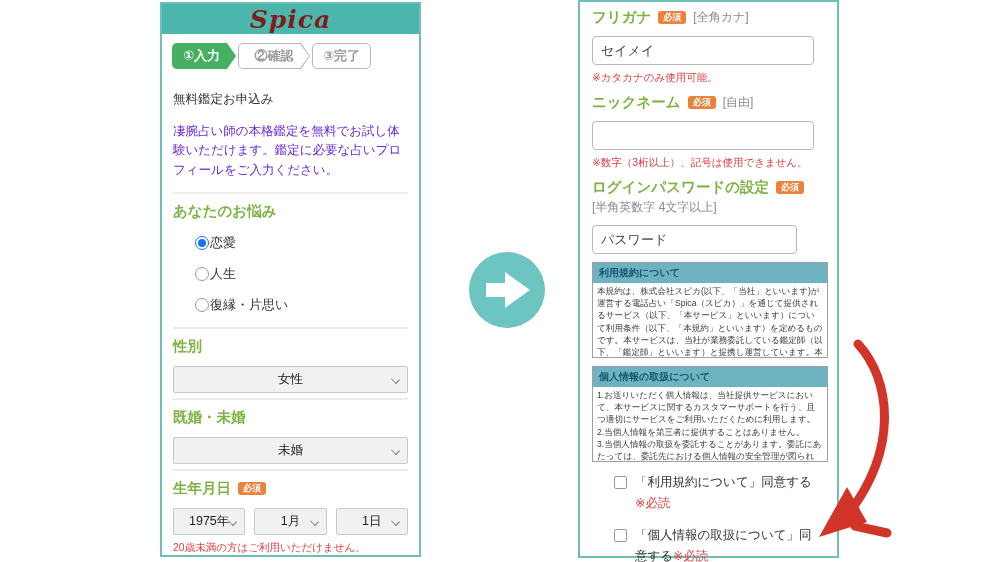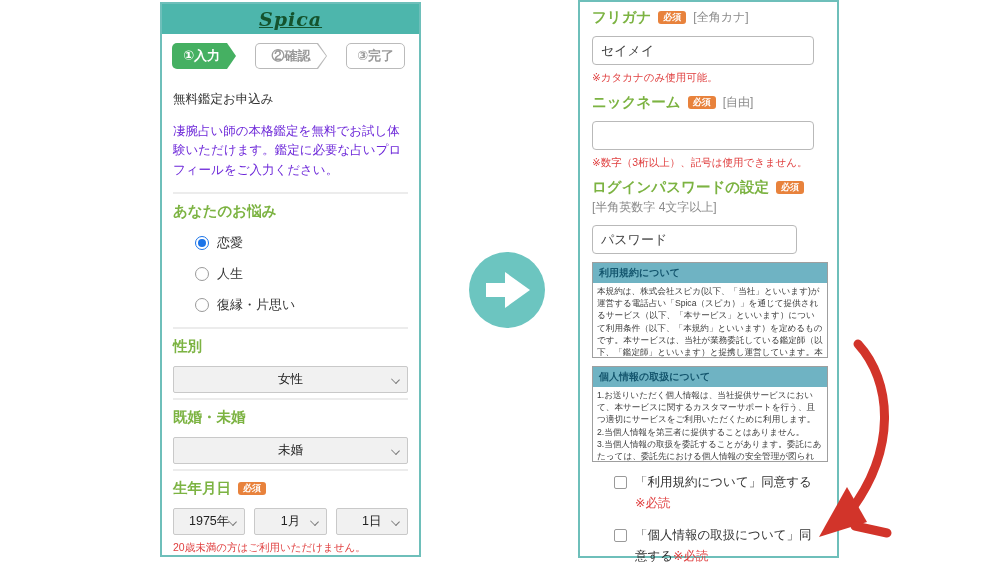--- a/index.html
+++ b/index.html
@@ -7,24 +7,24 @@
     font-family:"Liberation Sans","DejaVu Sans",sans-serif; }
   .stage { position:relative; width:1000px; height:562px; background:#fff; }
 
   
   .panel { position:absolute; background:#fff; border:2px solid #6ebfba; }
   .panel-left  { left:160px; top:2px;  width:261px; height:555px; }
   .panel-right { left:578px; top:0px;  width:261px; height:558px; }
 
   
   .brand-bar { height:30px; background:#4db6ac; display:flex; align-items:center; justify-content:center; }
-  .brand-bar span { color:#14532d; font-family:"DejaVu Serif","Liberation Serif",serif;
-    font-style:italic; font-weight:bold; font-size:19px; letter-spacing:1px;text-decoration:underline; }
-
-  .steps { display:flex; gap:19px; padding:9px 10px 10px; }
+  .brand-bar span { color:#7f1d1d; font-family:"DejaVu Serif","Liberation Serif",serif;
+    font-style:italic; font-weight:bold; font-size:25px; letter-spacing:1px; }
+
+  .steps { display:flex; gap:2px; padding:9px 10px 10px; }
   .step { position:relative; font-size:13px; font-weight:bold; height:26px; }
   .step-active { background:#45b062; color:#fff; border-radius:5px 0 0 5px;
     padding:4px 16px 0 11px;
     clip-path:polygon(0 0, calc(100% - 9px) 0, 100% 50%, calc(100% - 9px) 100%, 0 100%); }
   .step-chev { width:72px; }
   .step-chev .chev-outer { position:absolute; inset:0; background:#b9b9b9; border-radius:5px 0 0 5px;
     clip-path:polygon(0 0, calc(100% - 9px) 0, 100% 50%, calc(100% - 9px) 100%, 0 100%); }
   .step-chev .chev-inner { position:absolute; inset:1px; background:#fff; border-radius:4px 0 0 4px;
     clip-path:polygon(0 0, calc(100% - 9px) 0, 100% 50%, calc(100% - 9px) 100%, 0 100%);
     display:flex; align-items:center; justify-content:center; color:#9a9a9a; font-size:13px; font-weight:bold;font-family:Liberation Serif, serif; }
@@ -34,21 +34,21 @@
   .lp-body { padding:2px 11px 0; }
   .intro-title { font-size:12.5px; color:#333; margin:10px 0 14px; }
   .intro-text  { font-size:12.5px; color:#6d28d9; line-height:1.55; margin-bottom:12px; }
 
   .section { border-top:2px solid #ececec; padding:8px 0 5px; }
   .sec-head { color:#7cb342; font-size:14.5px; font-weight:bold; display:flex; align-items:center; gap:7px; }
   .badge { background:#e8823c; color:#fff; font-size:9px; font-weight:bold;
     border-radius:3px; padding:2px 5px; line-height:1; }
   .fmt { color:#8a8a8a; font-size:12px; font-weight:normal; }
 
-  .radio-row { display:flex; align-items:center; gap:8px; margin:13px 0 13px 22px; font-size:13px; color:#333; }
+  .radio-row { display:flex; align-items:center; gap:1px; margin:13px 0 13px 22px; font-size:13px; color:#333; }
   .radio { width:14px; height:14px; border:1px solid #9a9a9a; border-radius:50%; background:#fff; position:relative; }
   .radio.on { border-color:#1a73e8; }
   .radio.on::after { content:""; position:absolute; inset:2px; background:#1a73e8; border-radius:50%; }
 
   .selectbox { margin-top:10px; height:27px; background:#f1f1f1; border:1px solid #c9c9c9; border-radius:2px;
     display:flex; align-items:center; justify-content:center; position:relative; font-size:12.5px; color:#222; }
   .selectbox .car { position:absolute; right:8px; top:9px; width:7px; height:7px;
     border-right:1.5px solid #777; border-bottom:1.5px solid #777; transform:rotate(45deg) scale(1,.8); }
   .sel-row { display:flex; gap:9px; margin-top:10px; }
   .sel-row .selectbox { flex:1; margin-top:0; }

